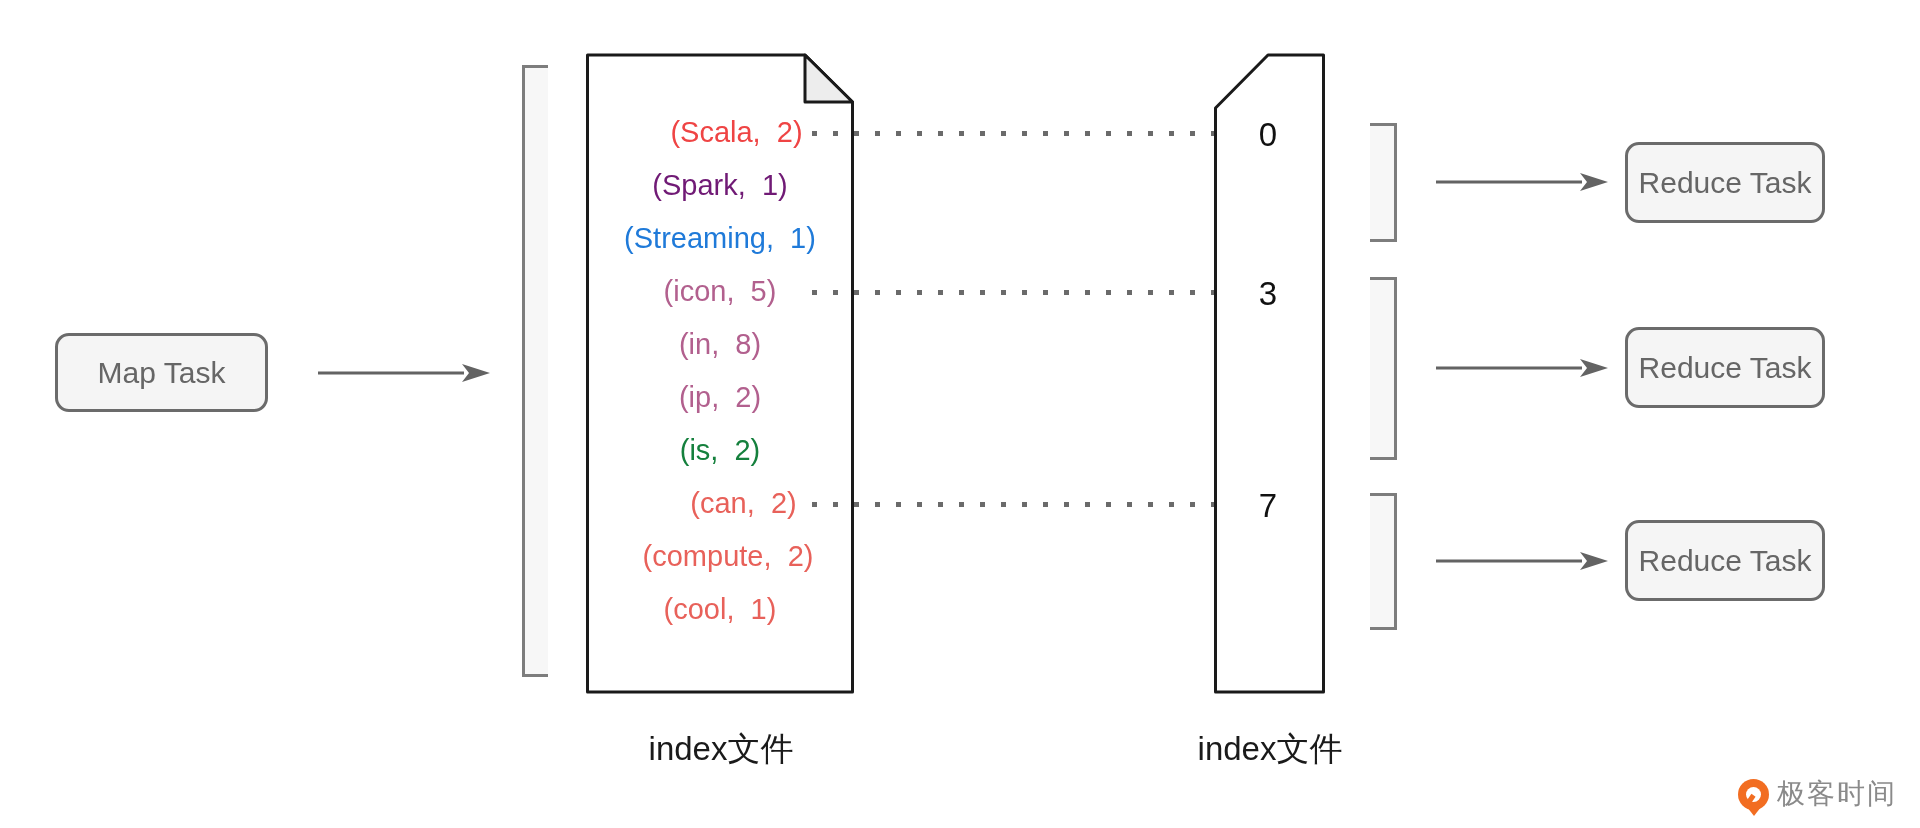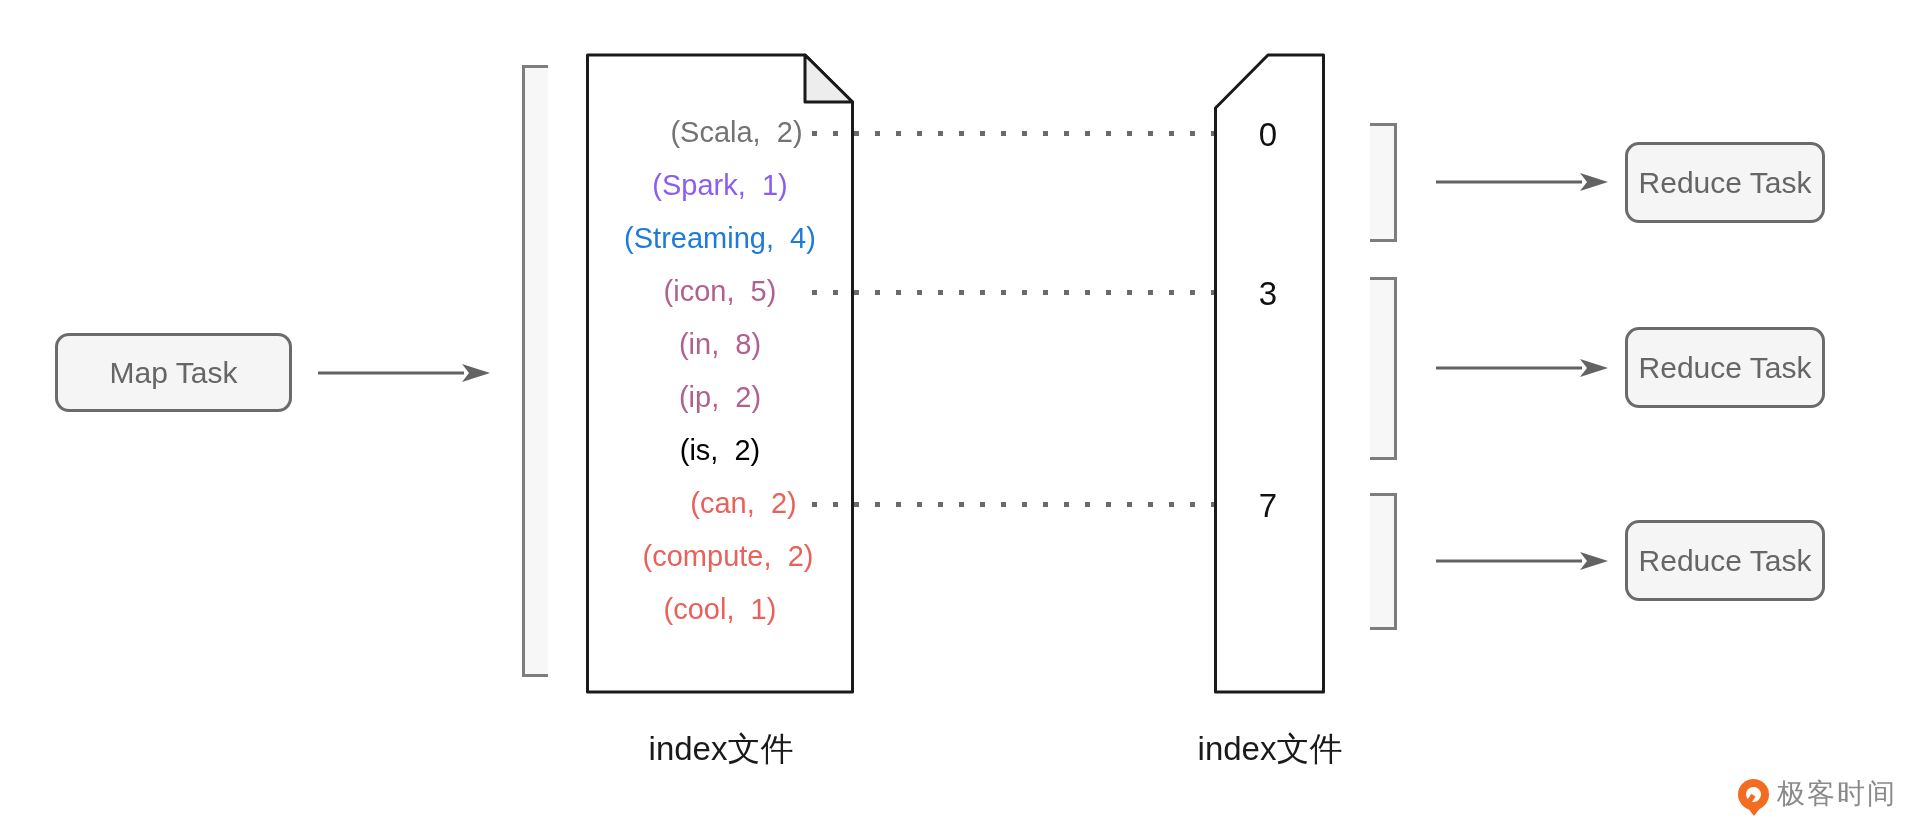--- a/index.html
+++ b/index.html
@@ -7,21 +7,21 @@
     position:relative;width:1920px;height:828px;background:#ffffff;overflow:hidden;
     font-family:"Liberation Sans", sans-serif;
   }
   
   .task-box{
     position:absolute;box-sizing:border-box;
     background:#f5f5f5;border:3px solid #6b6b6b;border-radius:14px;
     display:flex;align-items:center;justify-content:center;
     font-size:30px;color:#666666;
   }
-  .map-task{left:55px;top:333px;width:237px;height:79px;}
+  .map-task{left:55px;top:333px;width:213px;height:79px;}
   .reduce-task{left:1625px;width:200px;height:81px;}
   .reduce-1{top:142px;}
   .reduce-2{top:327px;}
   .reduce-3{top:520px;}
   
   .arrow{position:absolute;width:176px;height:22px;}
   .arrow-map{left:316px;top:362px;}
   .arrow-r1{left:1434px;top:171px;}
   .arrow-r2{left:1434px;top:357px;}
   .arrow-r3{left:1434px;top:550px;}
@@ -91,27 +91,27 @@
   </svg>
 
   <div class="bracket bracket-left"></div>
 
   <svg class="file-svg data-file-svg" width="268" height="641" viewBox="0 0 268 641">
     <polygon points="1.5,2 219,2 266.5,49 266.5,639 1.5,639" fill="#ffffff" stroke="#1a1a1a" stroke-width="3" stroke-linejoin="round"></polygon>
     <polygon points="219,2 266.5,49 219,49" fill="#ededed" stroke="#1a1a1a" stroke-width="3" stroke-linejoin="round"></polygon>
   </svg>
 
   <div class="records">
-      <div class="record" style="color: #737373; padding-left: 33px;">(Scala,  2)</div>
-      <div class="record" style="color: #8b5cf6;">(Spark,  1)</div>
-      <div class="record" style="color: rgb(31, 122, 217);">(Streaming,  4)</div>
+      <div class="record" style="color: #ef4444; padding-left: 33px;">(Scala,  2)</div>
+      <div class="record" style="color: #701a75;">(Spark,  1)</div>
+      <div class="record" style="color: rgb(31, 122, 217);">(Streaming,  1)</div>
       <div class="record" style="color: rgb(178, 96, 142);">(icon,  5)</div>
       <div class="record" style="color: rgb(178, 96, 142);">(in,  8)</div>
       <div class="record" style="color: rgb(178, 96, 142);">(ip,  2)</div>
-      <div class="record" style="color: #000000;">(is,  2)</div>
+      <div class="record" style="color: #15803d;">(is,  2)</div>
       <div class="record" style="color: rgb(232, 97, 90); padding-left: 47px;">(can,  2)</div>
       <div class="record" style="color: rgb(232, 97, 90); padding-left: 16px;">(compute,  2)</div>
       <div class="record" style="color: rgb(232, 97, 90);">(cool,  1)</div>
     </div>
 
   <div class="dotline dot-1"></div>
   <div class="dotline dot-2"></div>
   <div class="dotline dot-3"></div>
 
   <svg class="file-svg index-file-svg" width="111" height="641" viewBox="0 0 111 641">

